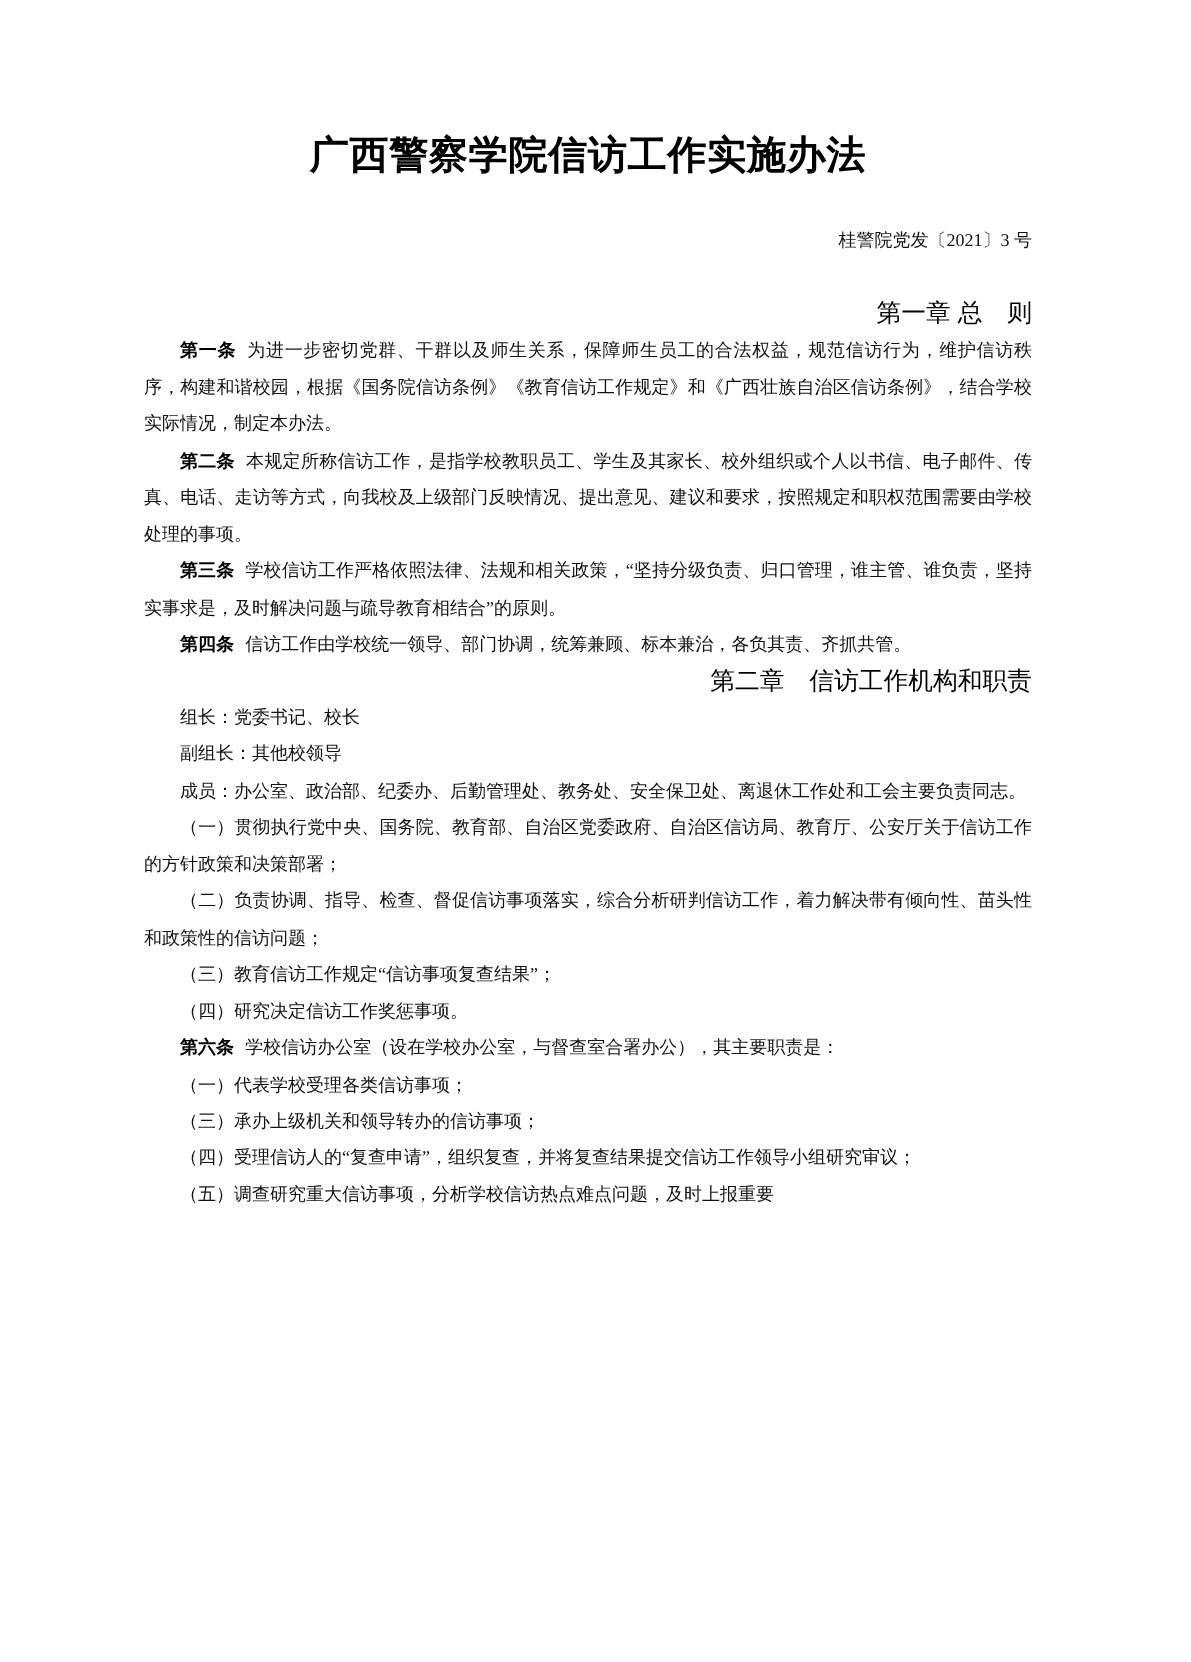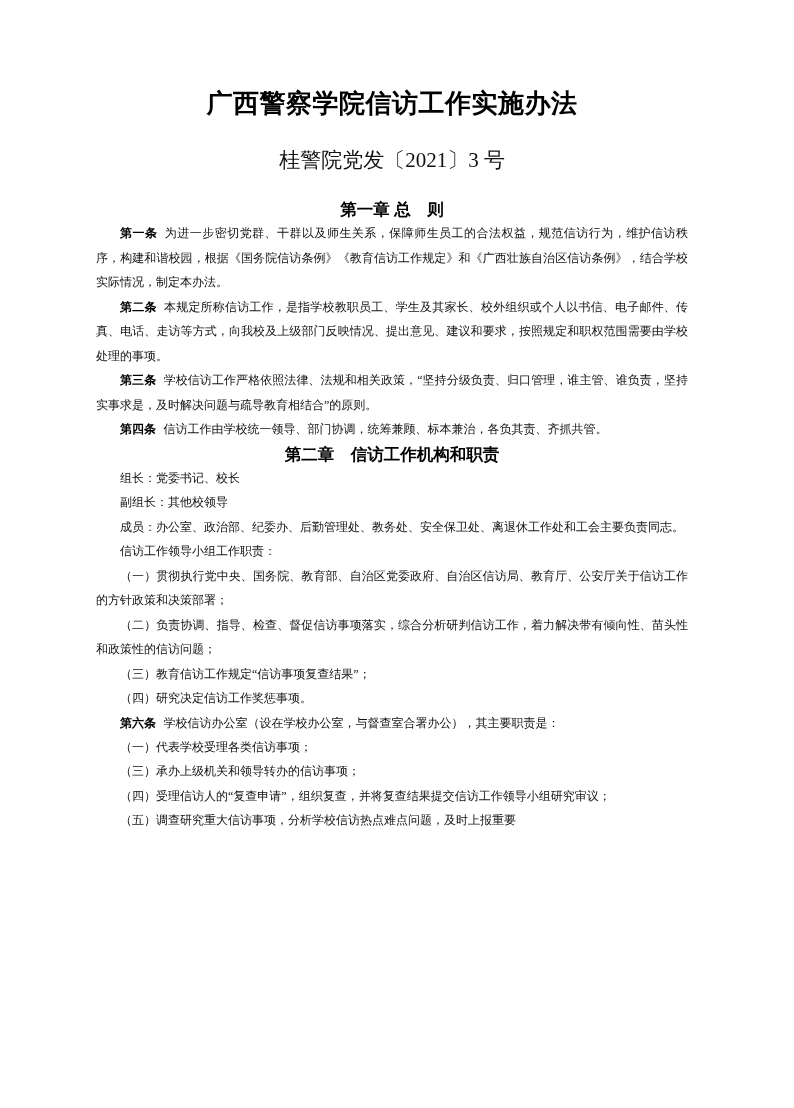--- a/index.html
+++ b/index.html
@@ -18,32 +18,32 @@
     font-family: "Liberation Serif", "DejaVu Serif", serif;
     font-weight: 700;
     font-size: 26px;
     line-height: 40px;
     text-align: center;
     margin: 0 0 24px 0;
     color: #000;
     letter-spacing: 0.5px;
   }
   .doc-number {
-    font-size: 21px;
+    font-size: 12px;
     line-height: 24px;
-    text-align: center;
+    text-align: right;
     margin: 0 0 25px 0;
     color: #111;
   }
   .chapter {
     font-family: "Liberation Sans", "DejaVu Sans", sans-serif;
-    font-weight: 700;
+    font-weight: 400;
     font-size: 16.5px;
     line-height: 24.45px;
-    text-align: center;
+    text-align: right;
     margin: 0;
     color: #000;
   }
   .para {
     font-size: 12px;
     line-height: 24.45px;
     text-align: justify;
     text-justify: inter-ideograph;
     text-indent: 2em;
     margin: 0;
@@ -77,21 +77,20 @@
 
   <p class="chapter">第二章　信访工作机构和职责</p>
 
 
   <p class="para">组长：党委书记、校长</p>
 
   <p class="para">副组长：其他校领导</p>
 
   <p class="para">成员：办公室、政治部、纪委办、后勤管理处、教务处、安全保卫处、离退休工作处和工会主要负责同志。</p>
 
-  <p class="para">信访工作领导小组工作职责：</p>
 
   <p class="para">（一）贯彻执行党中央、国务院、教育部、自治区党委政府、自治区信访局、教育厅、公安厅关于信访工作的方针政策和决策部署；</p>
 
   <p class="para">（二）负责协调、指导、检查、督促信访事项落实，综合分析研判信访工作，着力解决带有倾向性、苗头性和政策性的信访问题；</p>
 
   <p class="para">（三）教育信访工作规定“信访事项复查结果”；</p>
 
   <p class="para">（四）研究决定信访工作奖惩事项。</p>
 
   <p class="para"><span class="article-label">第六条</span><span>学校信访办公室（设在学校办公室，与督查室合署办公），其主要职责是：</span></p>

